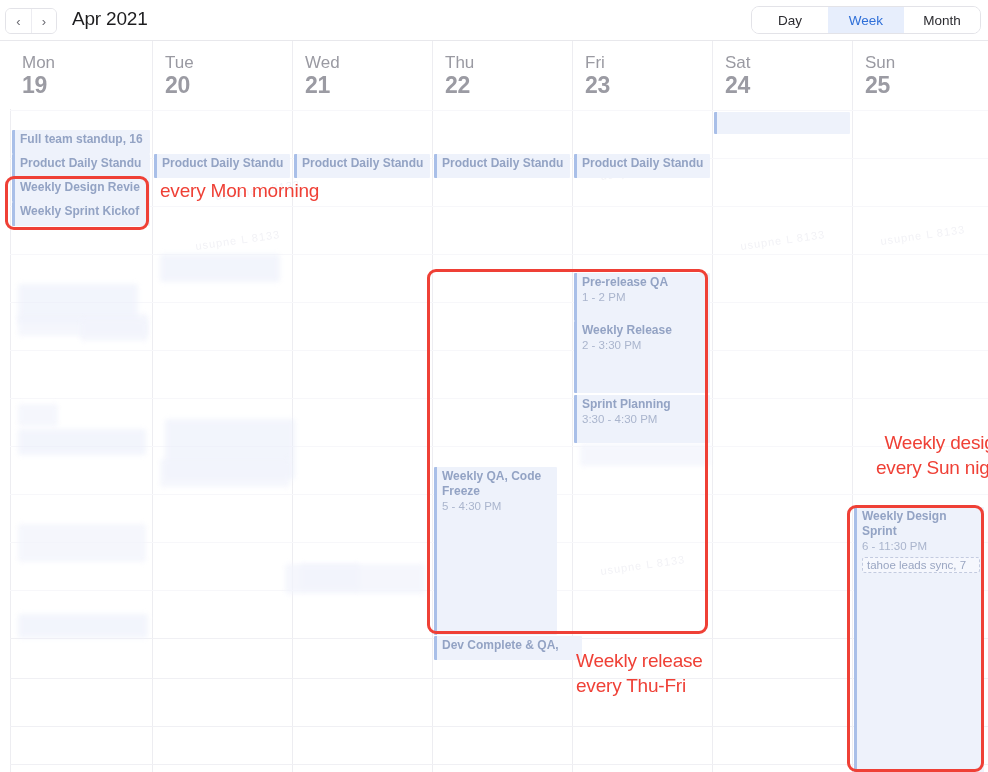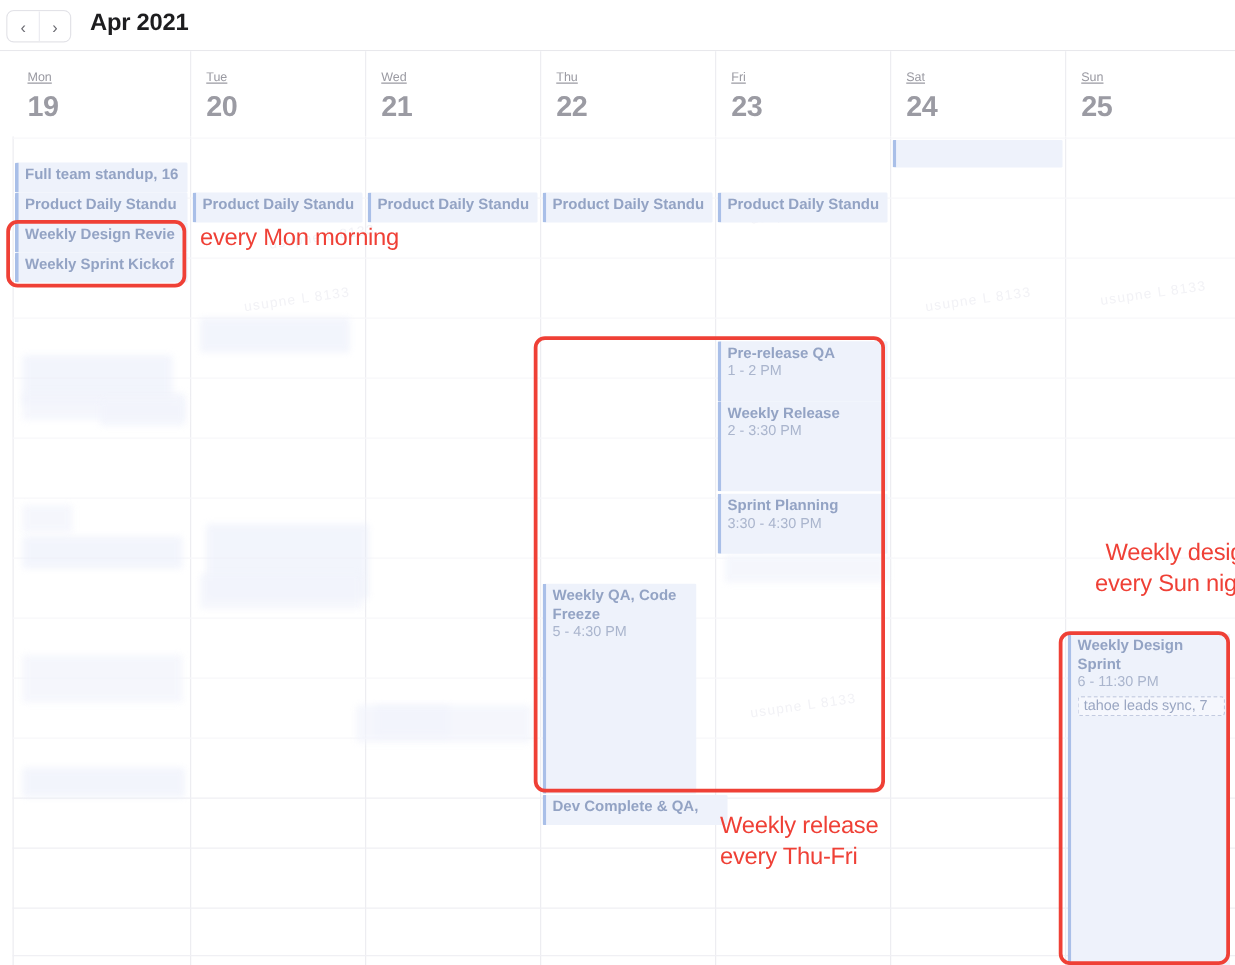--- a/index.html
+++ b/index.html
@@ -25,21 +25,21 @@
     background: #fff; overflow: hidden;
   }
   .nav-btn {
     width: 25px; display: flex; align-items: center; justify-content: center;
     font-size: 13px; color: #6b6b72; background: #fff; cursor: pointer;
     user-select: none;
   }
   .nav-btn + .nav-btn { border-left: 1px solid #ececf1; }
   .period-title {
     position: absolute; left: 72px; top: 8px;
-    font-size: 19px; font-weight: bold; color: #1d1d1f;
+    font-size: 19px; font-weight: normal; color: #1d1d1f;
     letter-spacing: -0.2px;
   }
   .view-toggle {
     position: absolute; right: 7px; top: 6px;
     display: flex; align-items: stretch; height: 28px;
     border: 1px solid #e3e3e8; border-radius: 8px;
     background: #fff; overflow: hidden;
   }
   .view-btn {
     min-width: 76px; padding: 0 14px;
@@ -53,21 +53,21 @@
   .dayheader {
     position: absolute; left: 0; top: 41px; width: 988px; height: 68px;
     background: #fff;
   }
   .dh-cell {
     position: absolute; top: 0; height: 68px;
     border-left: 1px solid #ededf1;
     padding-left: 12px; padding-top: 14px;
   }
   .dh-cell:first-child { border-left: none; }
-  .dh-dow { font-size: 10px; color: #9a9aa2; line-height: 15px; text-decoration: underline; }
+  .dh-dow { font-size: 17px; color: #9a9aa2; line-height: 15px; }
   .dh-num { font-size: 23px; font-weight: bold; color: #9b9ba3; line-height: 30px; letter-spacing: -0.3px; }
 
   
   .grid { position: absolute; left: 0; top: 109px; width: 988px; height: 663px; background: #fff; overflow: hidden; }
   .vline { position: absolute; top: 0; width: 1px; height: 663px; background: #ededf1; }
   .hline { position: absolute; left: 10px; width: 978px; height: 1px; background: #f0f0f4; }
   .hline.faint { background: #f7f7fa; }
 
   
   .wm {
@@ -125,20 +125,25 @@
 
 <div id="app">
 
   <div class="topbar">
     <div class="nav-group">
       <div class="nav-btn">‹</div>
       <div class="nav-btn">›</div>
     </div>
     <div class="period-title">Apr 2021</div>
 
+    <div class="view-toggle">
+      <div class="view-btn">Day</div>
+      <div class="view-btn active">Week</div>
+      <div class="view-btn">Month</div>
+    </div>
   </div>
 
   <div class="dayheader">
     <div class="dh-cell" style="left:10px;width:142px">
       <div class="dh-dow">Mon</div>
       <div class="dh-num">19</div>
     </div>
     <div class="dh-cell" style="left:152px;width:140px">
       <div class="dh-dow">Tue</div>
       <div class="dh-num">20</div>

